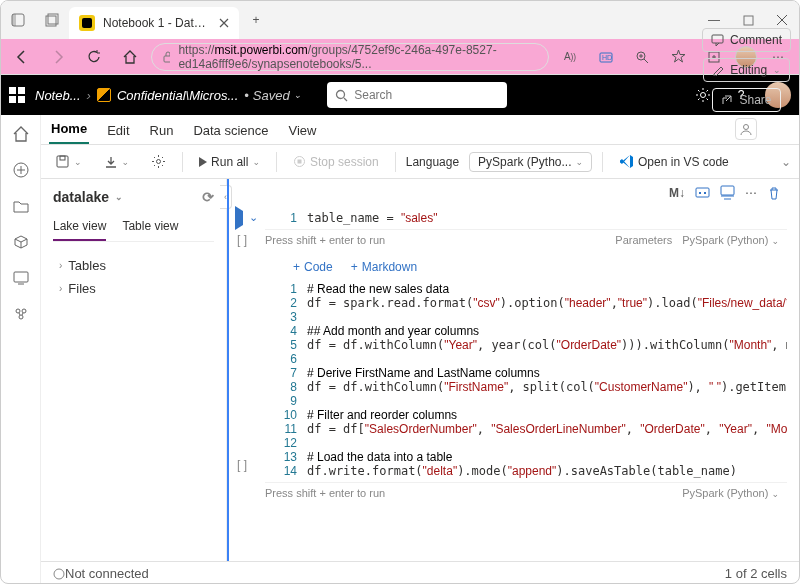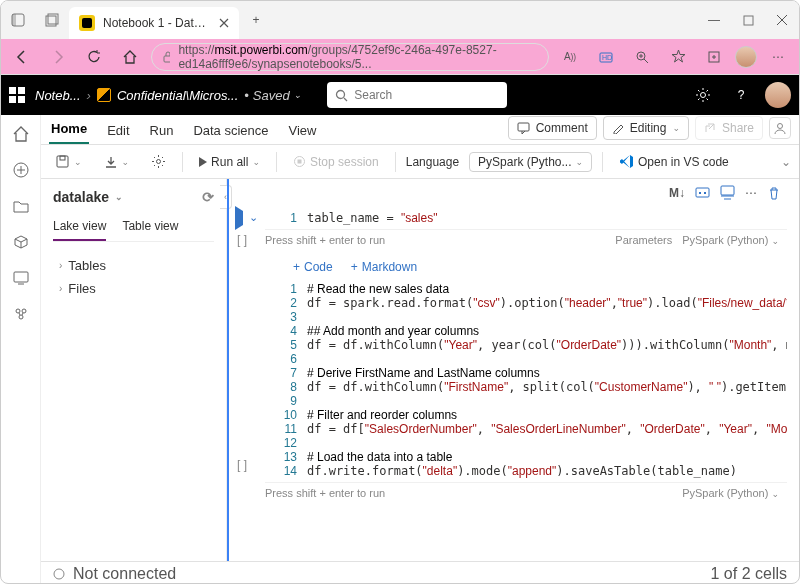--- a/index.html
+++ b/index.html
@@ -33,21 +33,21 @@
 
 
 .page { display:flex; height:470px; }
 .rail { width:40px; border-right:1px solid #eee; display:flex; flex-direction:column; align-items:center; padding-top:10px; gap:18px; color:#666; }
 .main { flex:1; display:flex; flex-direction:column; min-width:0; }
 
 
 .ribbon { height:30px; border-bottom:1px solid #e1e1e1; display:flex; align-items:end; padding:0 8px; gap:16px; font-size:13px; }
 .ribbon .tab { padding:4px 2px 6px; cursor:pointer; }
 .ribbon .tab.active { font-weight:600; border-bottom:2px solid #117865; color:#000; }
-.ribbon .right { margin-left:auto; display:flex; gap:6px; align-items:center; padding-bottom:4px; }
+.ribbon .right { margin-left:auto; display:flex; gap:6px; align-items:center; padding-bottom:4px;flex-direction:column; }
 .ribbon .btn { height:24px; border:1px solid #d1d1d1; border-radius:4px; padding:0 8px; display:flex; align-items:center; gap:6px; font-size:12px; color:#333; }
 .ribbon .btn.dis { color:#bbb; border-color:#eee; }
 .persona { width:22px; height:22px; border:1px solid #ddd; border-radius:4px; display:flex; align-items:center; justify-content:center; }
 
 
 .tlbar { height:34px; border-bottom:1px solid #e1e1e1; display:flex; align-items:center; padding:0 8px; gap:10px; font-size:12px; color:#333; }
 .tlbar .sep { width:1px; height:20px; background:#e1e1e1; }
 .tlbar .it { display:flex; align-items:center; gap:4px; padding:3px 6px; border-radius:4px; }
 .pill { border:1px solid #d1d1d1; border-radius:4px; padding:2px 8px; display:flex; align-items:center; gap:4px; }
 .dis { color:#bbb; }
@@ -75,21 +75,21 @@
 .code .ln { display:inline-block; width:24px; text-align:right; color:#237893; margin-right:10px; }
 .cfoot { display:flex; align-items:center; padding:4px 8px 4px 0; color:#888; font-size:11px; border-top:1px solid #f0f0f0; margin-top:4px;gap:20px; }
 .cfoot .r { margin-left:auto; display:flex; gap:10px; align-items:center; }
 .addbar { margin:4px 0 8px 64px; display:flex; gap:18px; color:#3373c5; font-size:12px; }
 .addbar span { display:flex; align-items:center; gap:4px; }
 
 
 .s-str { color:#a31515; } .s-com { color:#000000; }
 
 
-.status { height:24px; border-top:1px solid #e1e1e1; display:flex; align-items:center; padding:0 12px; font-size:16px; color:#555; gap:8px; }
+.status { height:24px; border-top:1px solid #e1e1e1; display:flex; align-items:center; padding:0 12px; font-size:13px; color:#555; }
 .status .r { margin-left:auto; }
 
 .tri-play { width:0; height:0; border-top:5px solid transparent; border-bottom:5px solid transparent; border-left:8px solid currentColor; }
 </style>
 </head>
 <body>
 
 <div class="titlebar">
   <div class="btn">
       <svg width="14" height="14">

